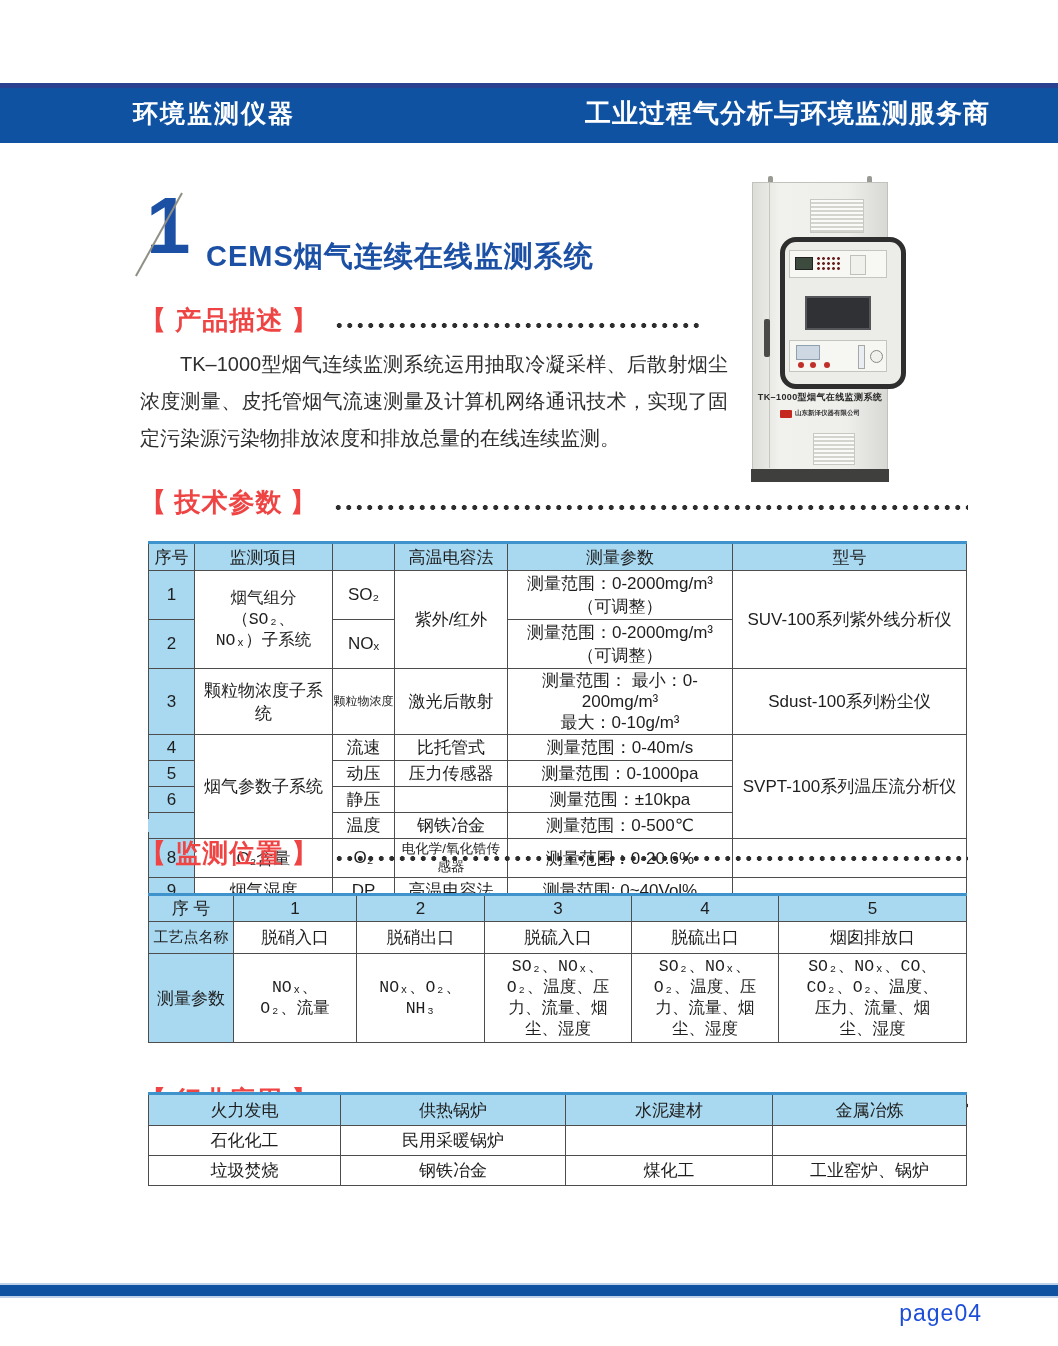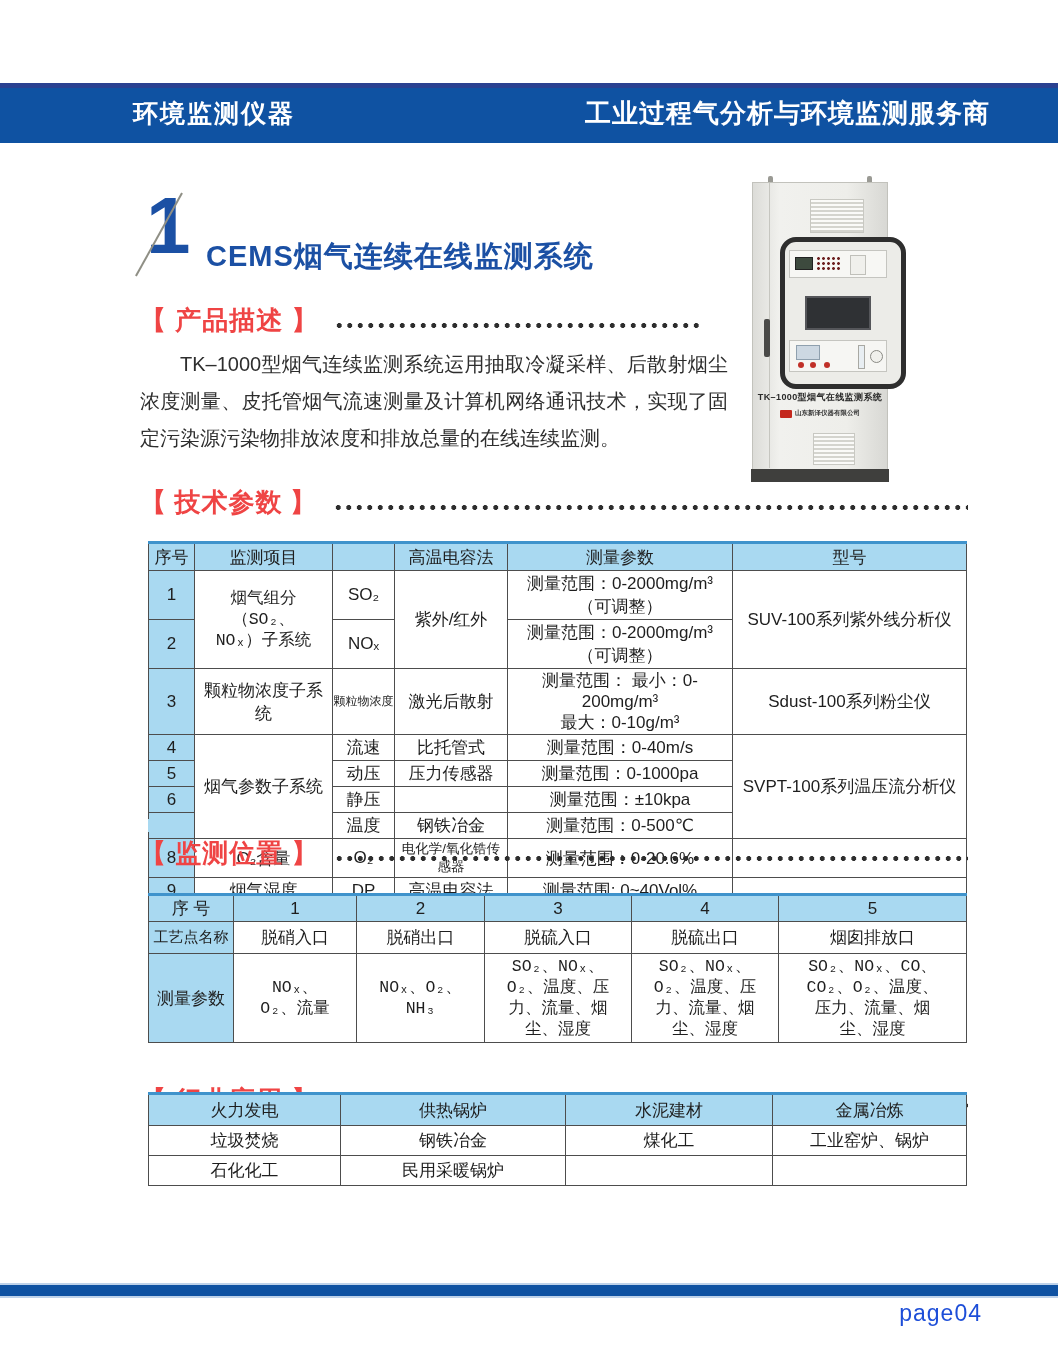--- a/index.html
+++ b/index.html
@@ -280,28 +280,28 @@
       <col style="width:194px">
   </colgroup>
   <tbody>
       <tr style="height:32px;">
     <th class="bluecell">火力发电</th>
     <th class="bluecell">供热锅炉</th>
     <th class="bluecell">水泥建材</th>
     <th class="bluecell">金属冶炼</th>
   </tr>
   <tr style="height:30px;">
+    <td>石化化工</td>
+    <td>民用采暖锅炉</td>
+    <td></td>
+    <td></td>
+  </tr>
+  <tr style="height:30px;">
     <td>垃圾焚烧</td>
     <td>钢铁冶金</td>
     <td>煤化工</td>
     <td>工业窑炉、锅炉</td>
   </tr>
-  <tr style="height:30px;">
-    <td>石化化工</td>
-    <td>民用采暖锅炉</td>
-    <td></td>
-    <td></td>
-  </tr>
 </tbody>
   </table>
 
 <div class="footbar"></div>
 <div class="pagenum">page04</div>
 
 </body></html>

